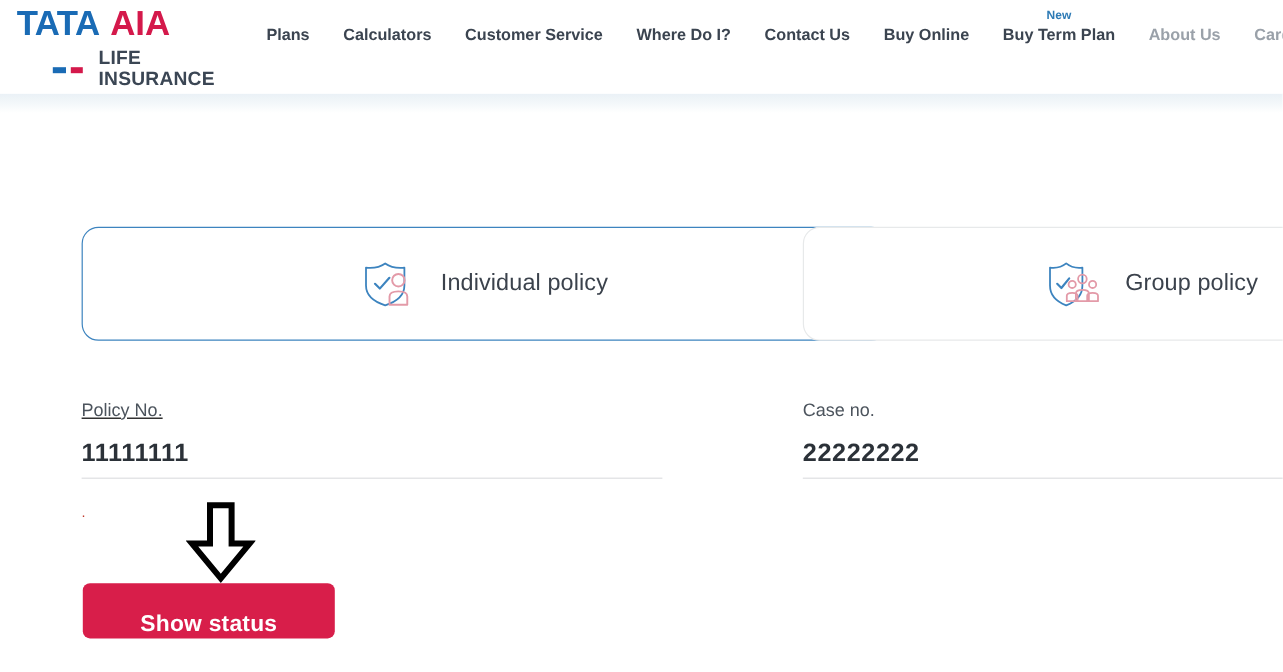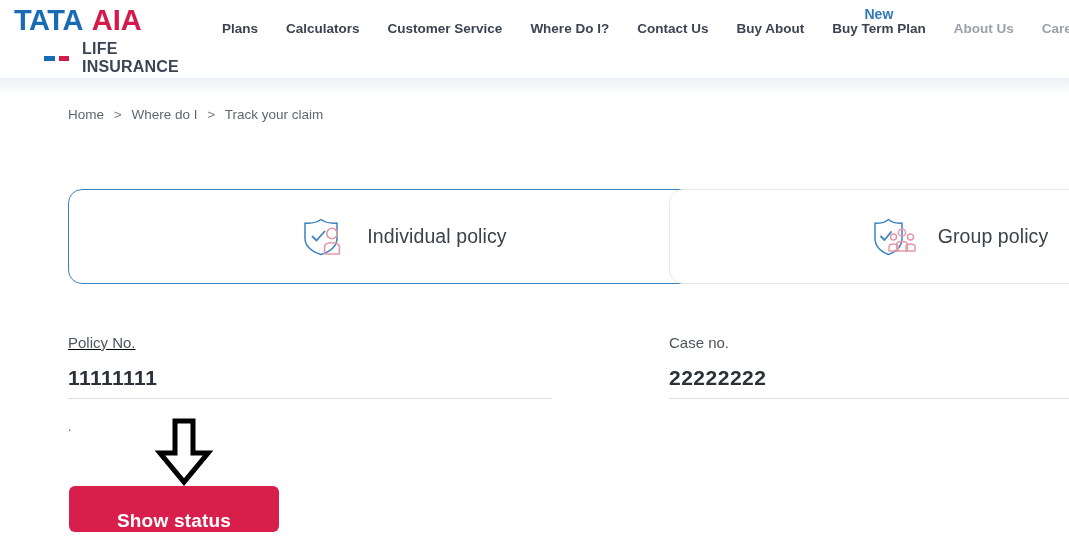--- a/index.html
+++ b/index.html
@@ -91,21 +91,21 @@
     cursor: pointer;
     line-height: 22px;
   }
   .nav-item:first-child { padding-left: 0; }
   .nav-item.muted { color: #9aa1a9; }
   .nav-new-badge {
     position: absolute;
     top: -15px;
     left: 50%;
     transform: translateX(-50%);
-    font-size: 14px;
+    font-size: 10px;
     font-weight: bold;
     color: #2d7ab5;
     letter-spacing: 0.1px;
   }
 
   
   .header-band {
     position: absolute;
     top: 78px; left: 0;
     width: 1069px;
@@ -271,46 +271,39 @@
       <div class="nav-item">
         <span class="nav-new-badge"></span>
         <span>Where Do I?</span>
       </div>
       <div class="nav-item">
         <span class="nav-new-badge"></span>
         <span>Contact Us</span>
       </div>
       <div class="nav-item">
         <span class="nav-new-badge"></span>
-        <span>Buy About</span>
+        <span>Buy Online</span>
       </div>
       <div class="nav-item">
         <span class="nav-new-badge">New</span>
         <span>Buy Term Plan</span>
       </div>
       <div class="nav-item muted">
         <span class="nav-new-badge"></span>
         <span>About Us</span>
       </div>
       <div class="nav-item muted">
         <span class="nav-new-badge"></span>
         <span>Careers</span>
       </div>
     </div>
   </div>
 
   <div class="header-band"></div>
 
-  <div class="breadcrumb">
-    <span class="crumb">Home</span>
-    <span class="crumb-sep">&gt;</span>
-    <span class="crumb">Where do I</span>
-    <span class="crumb-sep">&gt;</span>
-    <span class="crumb">Track your claim</span>
-  </div>
 
   <div class="card card-individual">
     <div class="card-inner">
       <span>
         <svg class="card-icon" viewBox="0 0 46 40" xmlns="http://www.w3.org/2000/svg">
           <path d="M4 6 C10 6.6 16 5.4 20 2.5 C24 5.4 30 6.6 36 6 L36 21 C36 29.5 29.5 34.5 20 37.5 C10.5 34.5 4 29.5 4 21 Z" fill="none" stroke="#3d84bf" stroke-width="1.5" stroke-linejoin="round"></path>
           <path d="M11.5 19.5 L15.5 23.5 L23.5 14.5" fill="none" stroke="#3d84bf" stroke-width="1.8" stroke-linecap="round" stroke-linejoin="round"></path>
           <circle cx="31" cy="16.5" r="5.2" fill="none" stroke="#e39aa8" stroke-width="1.6"></circle>
           <path d="M23.6 37 L23.6 30 C23.6 27.6 26.3 25.8 31 25.8 C35.7 25.8 38.4 27.6 38.4 30 L38.4 37 Z" fill="none" stroke="#e39aa8" stroke-width="1.6" stroke-linejoin="round"></path>
         </svg>

